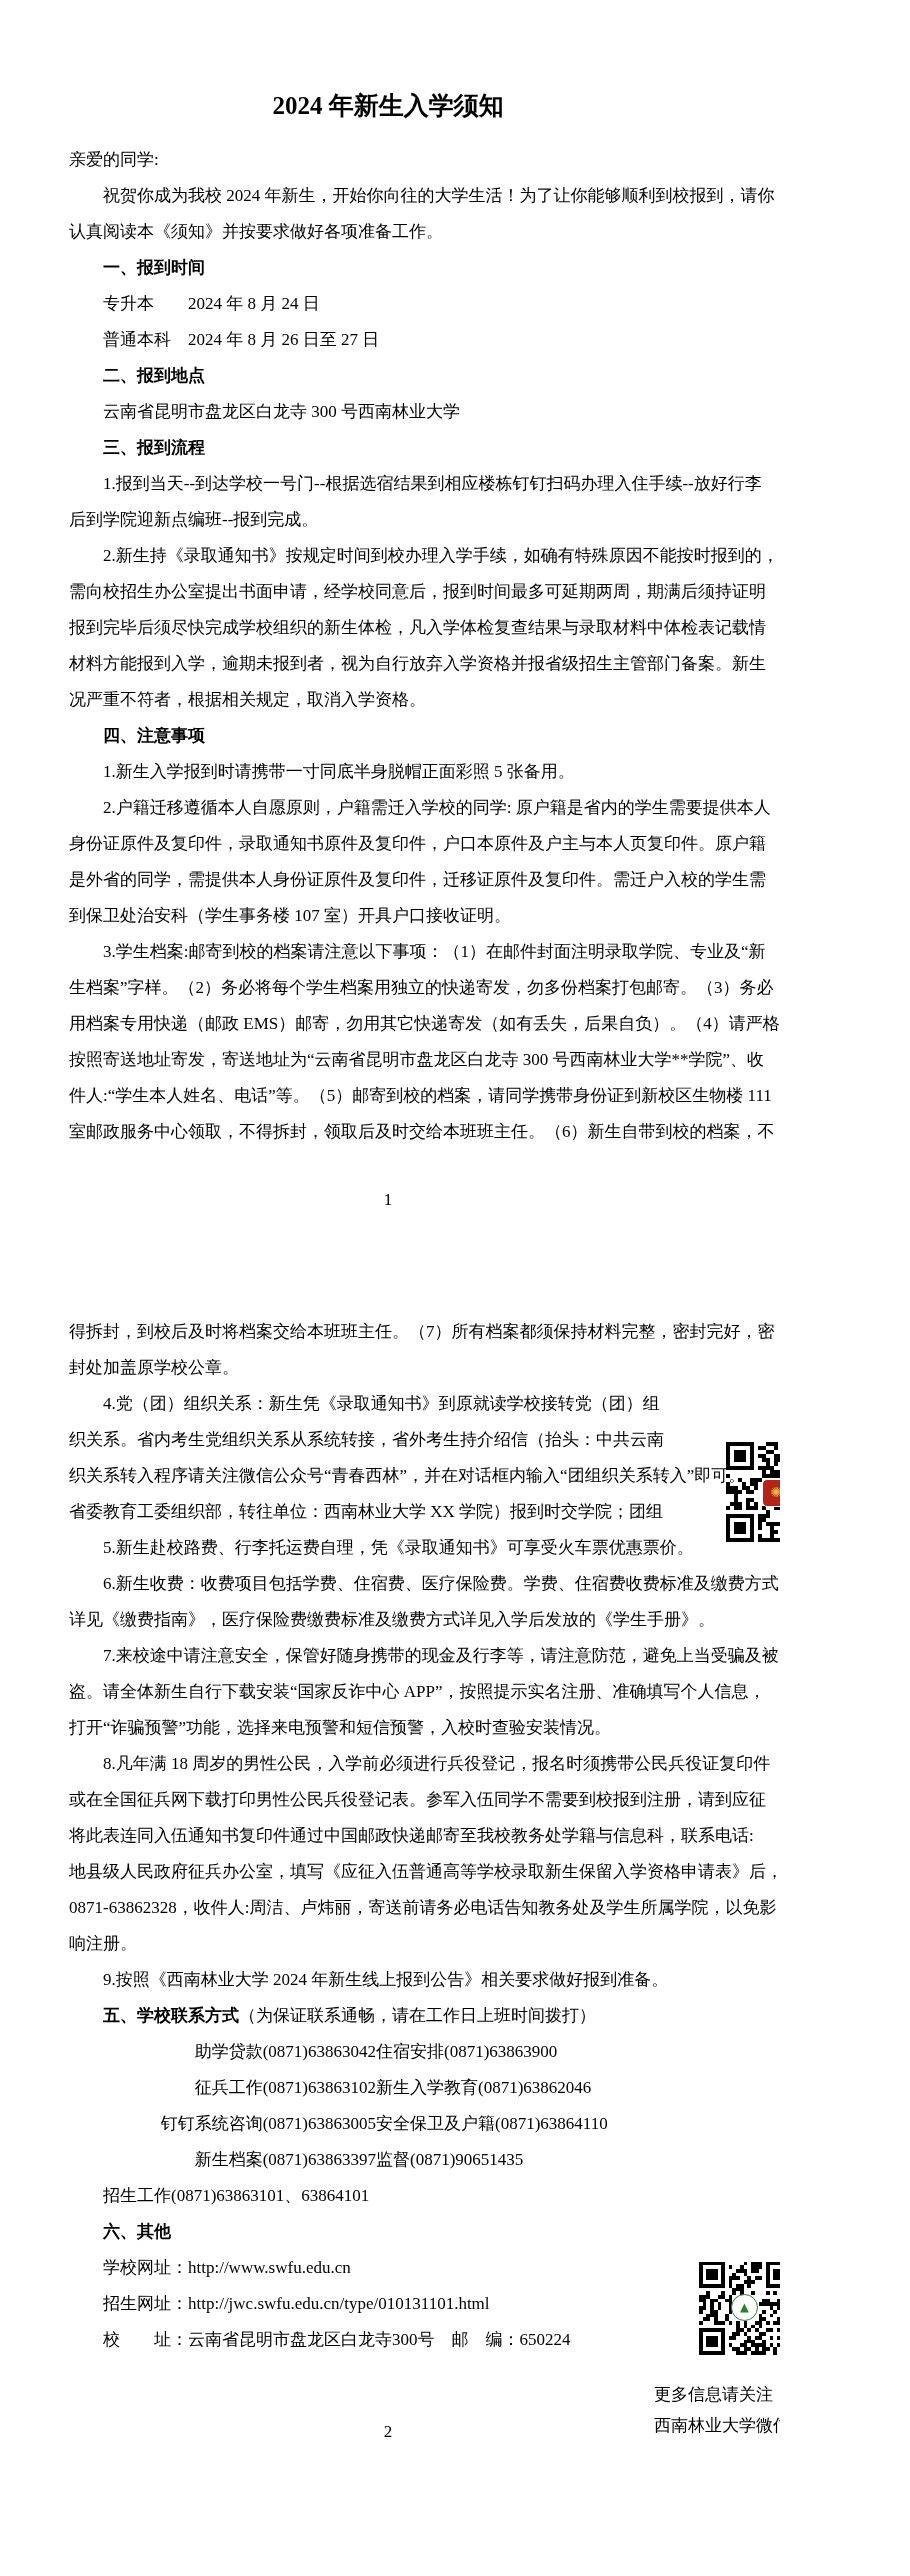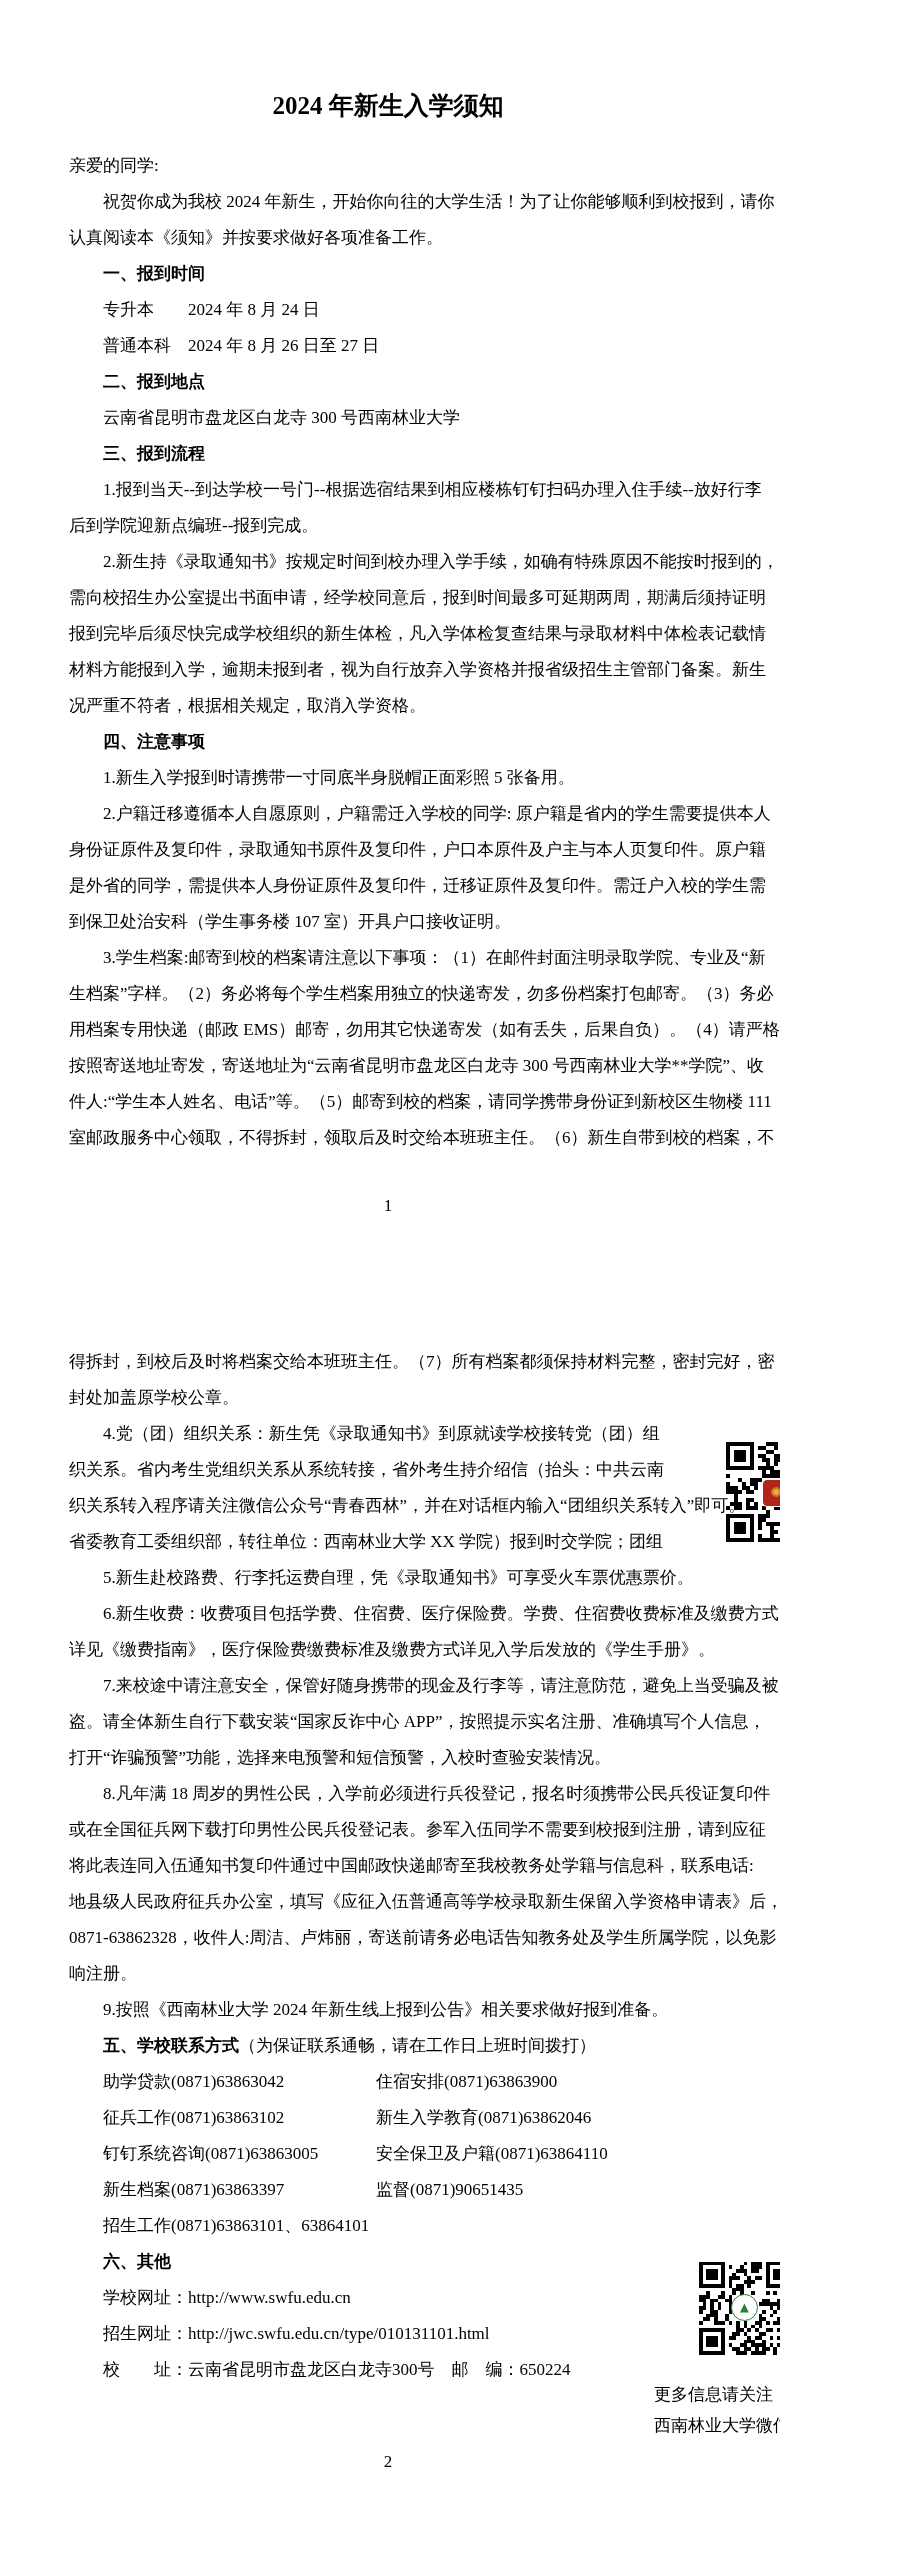--- a/index.html
+++ b/index.html
@@ -16,42 +16,42 @@
   .text-block{margin-left:69px;margin-right:73px;}
   .title{
     margin-top:86px;
     font-size:25px;
     font-weight:bold;
     text-align:center;
     line-height:40px;
     height:40px;
     white-space:pre;
   }
-  .lines{margin-top:22px;}
+  .lines{margin-top:16px;}
   .line{
     height:36px;
     line-height:36px;
     white-space:pre;
   }
   .first,.head,.contact,.mixed{padding-left:34px;}
   .head{
     font-weight:bold;
     font-family:"Liberation Sans","DejaVu Sans",sans-serif;
   }
   .mixed .bseg{
     font-weight:bold;
     font-family:"Liberation Sans","DejaVu Sans",sans-serif;
   }
-  .contact .c1{display:inline-block;width:273px;}
+  .contact .c1{display:inline-block;width:273px;text-align:right;}
   .pagenum{
     text-align:center;
     height:36px;line-height:36px;
   }
   .pagenum-1{margin-top:32px;}
-  .page2-block{margin-top:120px;}
+  .page2-block{margin-top:96px;}
   .pagenum-2{margin-top:56px;}
   .qr{position:absolute;}
   .qr svg{width:100%;height:100%;fill:#000;shape-rendering:crispEdges;}
   .qr-league{left:726px;top:1441px;width:100px;height:102px;}
   .qr-school{left:699px;top:2260px;width:93px;height:96px;}
   .qr-logo{
     position:absolute;
     display:flex;align-items:center;justify-content:center;
   }
   .qr-logo-league{

